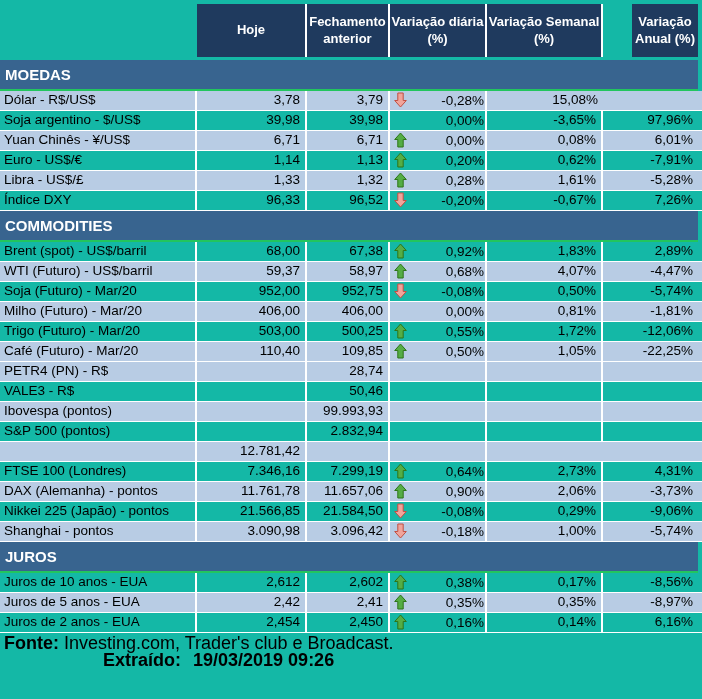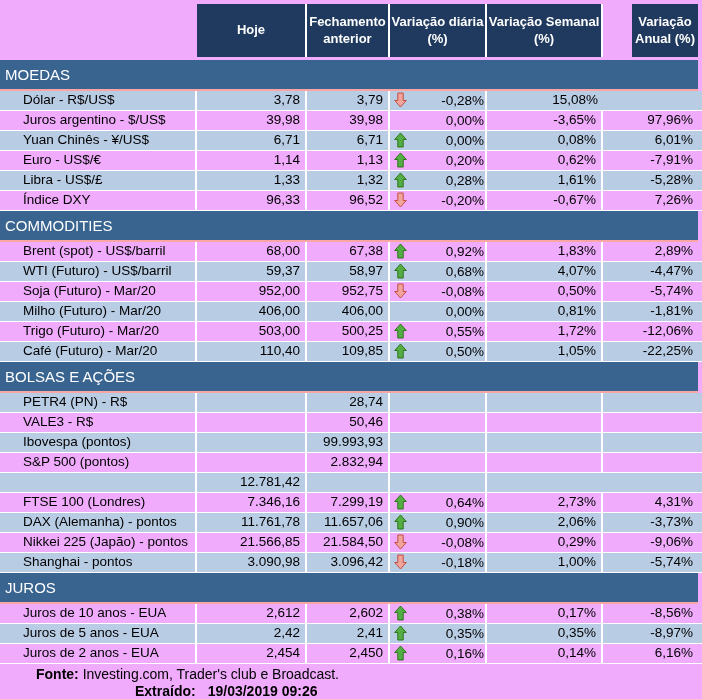--- a/index.html
+++ b/index.html
@@ -1,19 +1,19 @@
 <!DOCTYPE html>
 <html style="--header-bg: #1F3A5E; --header-text: #FFFFFF; --section-bg: #38648F; --row-alt: #B8CCE4; --row-white: #FFFFFF; --text: #000000; --up-fill: #55AD45; --up-stroke: #2D7519; --down-fill: #F0A49B; --down-stroke: #C24F42;"><head>
 <meta charset="utf-8">
 <style>
   * { margin: 0; padding: 0; box-sizing: border-box; }
   html, body { background: #ffffff; }
   .sheet {
     width: 702px; height: 699px;
-    background: #f0abfc;
+    background: #14b8a6;
     font-family: "Liberation Sans", sans-serif;
     color: var(--text, #000000);
     padding-top: 4px;
     overflow: hidden;
     position: relative;
   }
   
   .header-row {
     display: grid;
     grid-template-columns: 110px 83px 97px 116px 95px;
@@ -32,51 +32,51 @@
     border-right: 2px solid #ffffff;
   }
   .h-cell:last-child { border-right: none; margin-left: 29px; }
   
   #table-body { margin-top: 3px; }
   .section-bar {
     height: 31px;
     width: 698px;
     background: var(--section-bg, #38648F);
     color: #ffffff;
-    font-weight: normal;
+    font-weight: bold;
     font-size: 15px;
     display: flex; align-items: center;
     padding-left: 5px;
-    border-bottom: 2px solid #fca5a5;
+    border-bottom: 2px solid #22c55e;
   }
   .row {
     display: grid;
     grid-template-columns: 197px 110px 83px 97px 116px 95px;
     height: 20px;
     border-bottom: 1px solid #ffffff;
     font-size: 13.5px;
   }
   .row.alt { background: var(--row-alt, #B8CCE4); }
   .cell {
     border-right: 2px solid #ffffff;
     line-height: 18px;
     overflow: hidden;
     white-space: nowrap;
   }
   .cell:last-child { border-right: none; padding-left: 16px; }
-  .label-cell { padding-left: 23px; text-align: left; }
+  .label-cell { padding-left: 4px; text-align: left; }
   .num-cell { text-align: right; padding-right: 5px; }
   .vd-cell {
     position: relative;
     display: flex; align-items: center; justify-content: flex-end;
     padding-right: 1px;
   }
   .vd-cell svg { position: absolute; left: 4px; top: 1px; }
   
-  .footer { margin-top: 2px; font-size: 14px; line-height: 16px; padding-left: 32px; }
+  .footer { margin-top: 2px; font-size: 18px; line-height: 16px; }
   .fonte-line { padding-left: 4px; }
   .fonte-line b { font-weight: bold; }
   .extraido-line { padding-left: 103px; margin-top: 1px; font-weight: bold; }
   .extraido-line .date { margin-left: 12px; }
 </style>
 </head>
 <body>
 
 <div class="sheet">
 
@@ -102,21 +102,21 @@
         <div class="cell num-cell">3,79</div>
         <div class="cell num-cell vd-cell">
           <svg width="13" height="16" viewBox="0 0 13 16">
             <path d="M6.5 15 L0.7 8.5 H3.8 V1 H9.2 V8.5 H12.3 Z" fill="#F0A49B" stroke="#C24F42" stroke-width="1"></path>
           </svg>
           <span>-0,28%</span>
         </div>
         <div class="cell num-cell">15,08%</div>
       </div>
       <div class="row">
-        <div class="cell label-cell">Juros argentino - $/US$</div>
+        <div class="cell label-cell">Soja argentino - $/US$</div>
         <div class="cell num-cell">39,98</div>
         <div class="cell num-cell">39,98</div>
         <div class="cell num-cell vd-cell">
           <span>0,00%</span>
         </div>
         <div class="cell num-cell">-3,65%</div>
         <div class="cell num-cell">97,96%</div>
       </div>
       <div class="row alt">
         <div class="cell label-cell">Yuan Chinês - ¥/US$</div>
@@ -240,23 +240,20 @@
         <div class="cell num-cell">110,40</div>
         <div class="cell num-cell">109,85</div>
         <div class="cell num-cell vd-cell">
           <svg width="13" height="16" viewBox="0 0 13 16">
             <path d="M6.5 1 L12.3 7.5 H9.2 V15 H3.8 V7.5 H0.7 Z" fill="#55AD45" stroke="#2D7519" stroke-width="1"></path>
           </svg>
           <span>0,50%</span>
         </div>
         <div class="cell num-cell">1,05%</div>
         <div class="cell num-cell">-22,25%</div>
-      </div>
-      <div class="section-bar">
-        <span>BOLSAS E AÇÕES</span>
       </div>
       <div class="row alt">
         <div class="cell label-cell">PETR4 (PN) - R$</div>
         <div class="cell num-cell"></div>
         <div class="cell num-cell">28,74</div>
         <div class="cell num-cell vd-cell">
           <span></span>
         </div>
         <div class="cell num-cell"></div>
         <div class="cell num-cell"></div>

